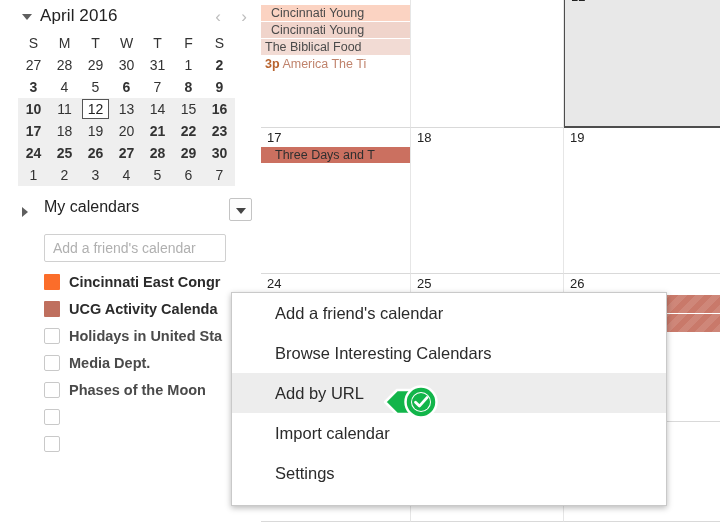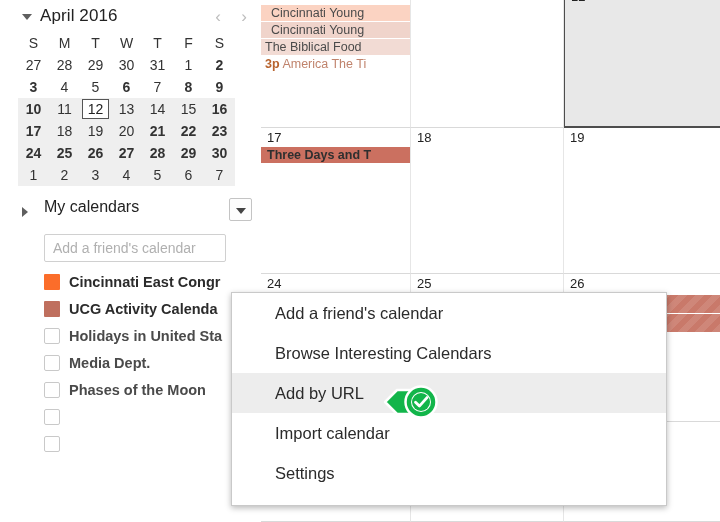--- a/index.html
+++ b/index.html
@@ -58,21 +58,21 @@
   }
   .ev-peach { background: #fbd3c2; }
   .ev-peach.arrowed { background: #fbd3c2; }
   .ev-peach.arrowed::before { border-right-color: #fbd3c2; }
   .ev-peach2 { background: #f0d4cb; }
   .ev-peach2.arrowed::before { border-right-color: #f0d4cb; }
   .ev-peach3 { background: #f2dbd4; padding-left: 4px; }
   .ev-plain { background: transparent; padding-left: 4px; color: #c0836c; }
   .ev-plain b { color: #b8642f; font-weight: bold; }
   .ev-brick {
-    background: #cb7060; color: #2f2f2f; padding-left: 6px; font-weight: bold;
+    background: #cb7060; color: #2f2f2f; padding-left: 14px;
   }
 
   .ev-stripe {
     background-color: #c9796a;
     background-image: repeating-linear-gradient(
       -45deg,
       rgba(255,255,255,0.10) 0px,
       rgba(255,255,255,0.10) 6px,
       rgba(255,255,255,0) 6px,
       rgba(255,255,255,0) 12px);

